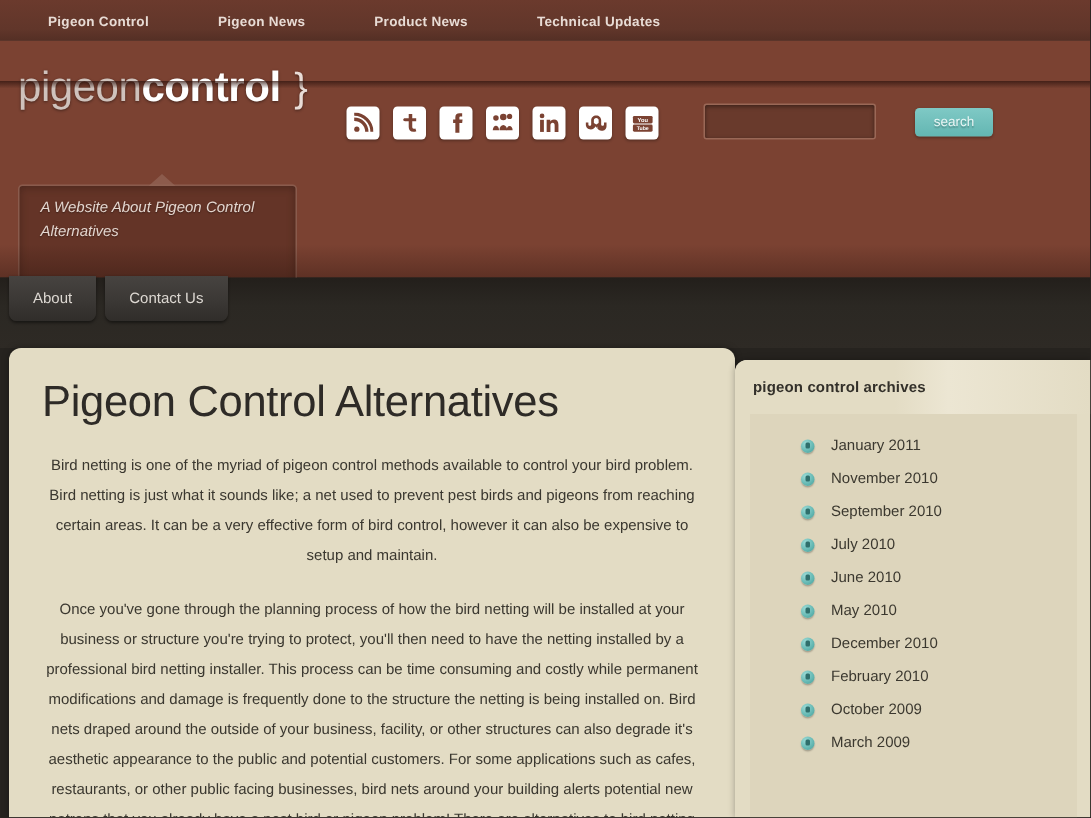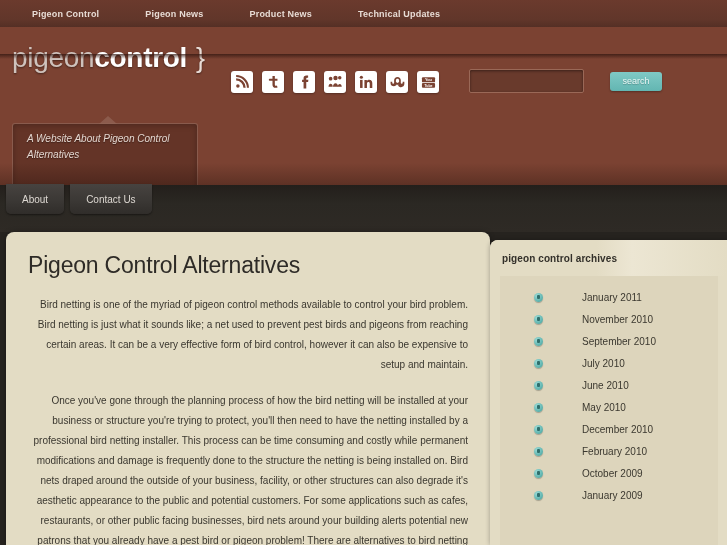--- a/index.html
+++ b/index.html
@@ -168,32 +168,32 @@
   
   #content {
     position: absolute; left: 6px; top: 232px;
     width: 484px; height: 313px;
     background: #e3dcc4;
     border-radius: 8px 8px 0 0;
     box-shadow: 0 0 5px rgba(0,0,0,.35);
     overflow: hidden;
   }
   #content h1 {
-    font-size: 23px;
+    font-size: 29px;
     font-weight: normal;
     color: #2e2b27;
     margin: 20px 0 0 22px;
     letter-spacing: -.2px;
   }
   #content p {
     font-size: 10px;
     line-height: 20px;
     color: #3a372f;
     margin: 16px 22px 0 22px;
-    text-align: right;
+    text-align: center;
   }
 
   
   #sidebar {
     position: absolute; left: 490px; top: 240px;
     width: 237px; height: 305px;
     background: #e3dcc4;
     border-radius: 8px 0 0 0;
     box-shadow: 0 0 5px rgba(0,0,0,.3);
     overflow: hidden;
@@ -215,21 +215,20 @@
     margin-right: 9px;
     background: #ddd5bc;
     height: 269px;
     padding-top: 10px;
   }
   #archives { list-style: none; }
   #archives li {
     display: flex; align-items: center;
     height: 22px;
     padding-left: 34px;
-    gap: 28px;
   }
   .bullet {
     width: 9px; height: 9px;
     border-radius: 50%;
     background: radial-gradient(circle at 35% 30%, #9bdbd6 0%, #63b7b2 60%, #479a95 100%);
     box-shadow: 0 1px 1px rgba(0,0,0,.25);
     margin-right: 11px;
     flex: 0 0 auto;
     position: relative;
   }
@@ -376,19 +375,19 @@
         <li>
             <span class="bullet"></span>
             <a href="#">February 2010</a>
           </li>
         <li>
             <span class="bullet"></span>
             <a href="#">October 2009</a>
           </li>
         <li>
             <span class="bullet"></span>
-            <a href="#">January 2009</a>
+            <a href="#">March 2009</a>
           </li>
       </ul>
     </div>
   </aside>
 
 </div>
 
 </body></html>

